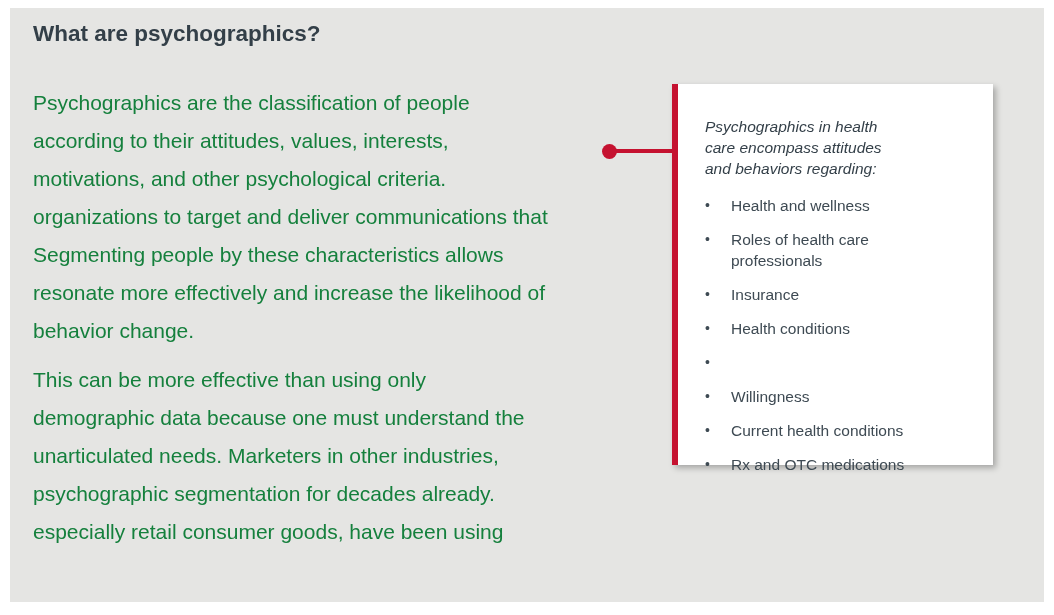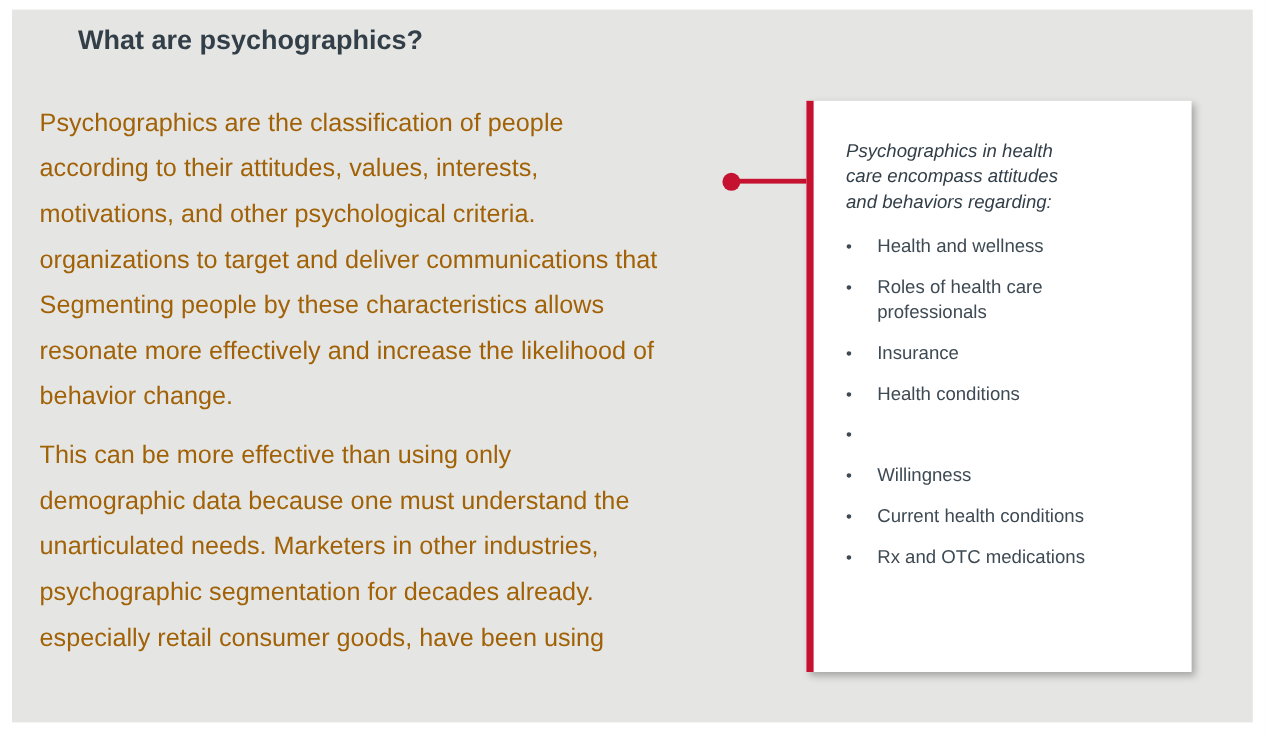--- a/index.html
+++ b/index.html
@@ -14,44 +14,43 @@
   .panel {
     position: absolute; left: 10px; top: 8px;
     width: 1034px; height: 594px;
     background: #e5e5e3;
   }
 
   .heading {
     position: absolute; left: 33px; top: 20px;
     font-size: 22.5px; font-weight: bold; color: #333f48;
     line-height: 28px;
-    margin-left: 32px;
   }
 
   .para {
     position: absolute; left: 33px; width: 645px;
-    font-size: 21px; line-height: 38px; color: #a16207;
+    font-size: 21px; line-height: 38px; color: #15803d;
   }
   .para-1 { top: 84px; }
   .para-2 { top: 361px; }
   .para .line { white-space: nowrap; }
 
   .connector-line {
     position: absolute; left: 610px; top: 149px;
     width: 63px; height: 4px; background: #c51230;
   }
   .connector-dot {
     position: absolute; left: 602px; top: 144px;
     width: 15px; height: 15px; border-radius: 50%;
     background: #c51230;
   }
 
   .callout {
     position: absolute; left: 672px; top: 84px;
-    width: 321px; height: 476px;
+    width: 321px; height: 381px;
     box-sizing: border-box;
     background: #ffffff;
     border-left: 6px solid #c51230;
     box-shadow: 3px 3px 6px rgba(0,0,0,0.28);
     padding: 32px 18px 0 27px;
   }
   .callout-intro {
     font-style: italic; font-size: 15.5px; line-height: 21px;
     color: #333f48; margin-bottom: 16px;
   }

